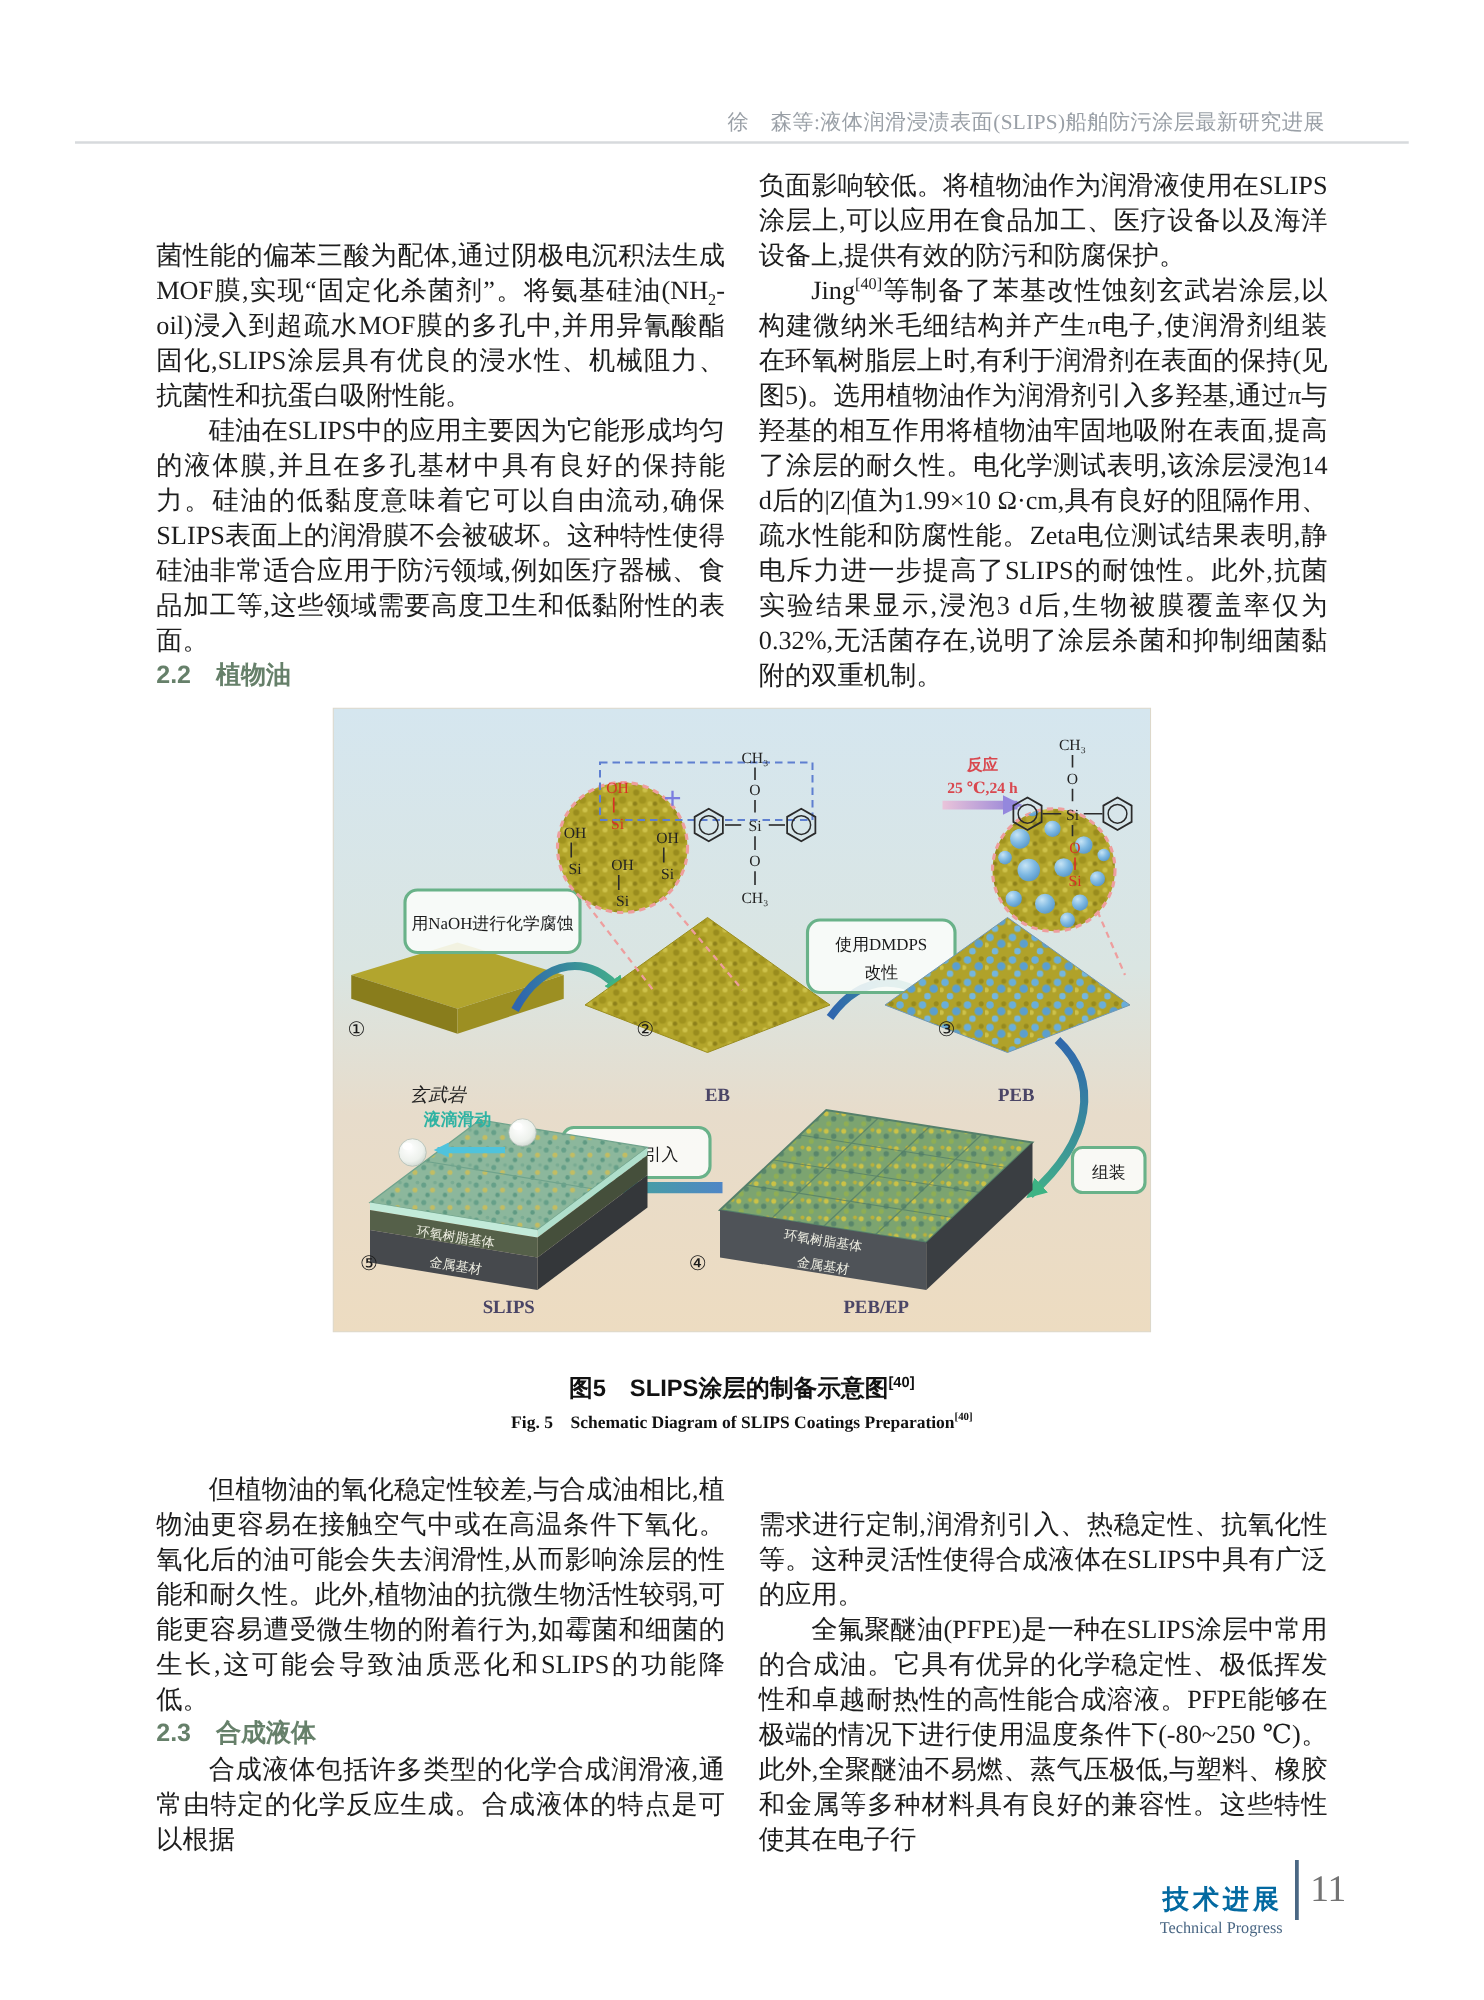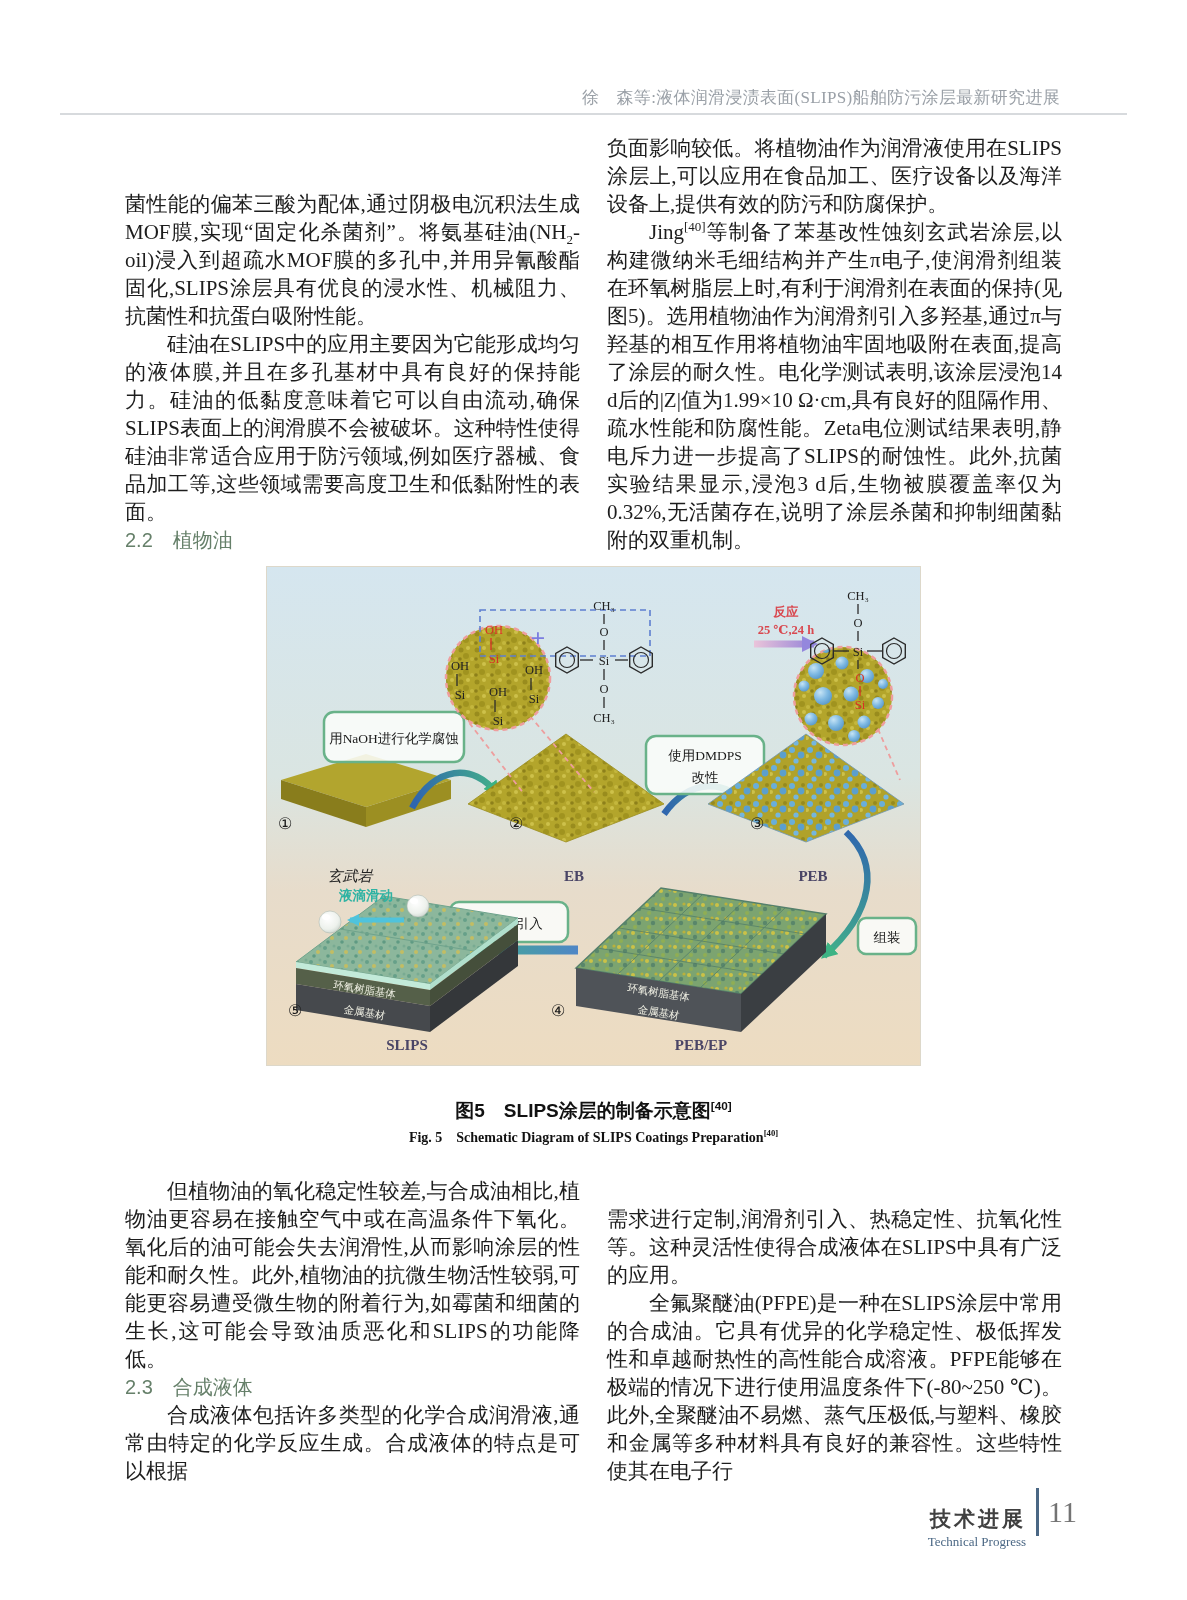--- a/index.html
+++ b/index.html
@@ -10,36 +10,36 @@
   
   .running-title { position:absolute; top:86px; right:127px; font-size:17px; color:#9aa0a7; letter-spacing:0.3px; }
   .header-rule { position:absolute; top:113px; left:60px; width:1067px; height:2px; background:#d7dadd; border:none; }
 
   
   .content { position:absolute; left:125px; top:134px; width:937px; }
   .cols { display:flex; gap:27px;align-items:flex-end; }
   .col { width:455px; font-size:21px; line-height:28px; text-align:justify; text-justify:inter-ideograph; }
   .col p { margin:0; }
   p.ind { text-indent:2em; }
-  h3.sec { font-family:"Liberation Sans","DejaVu Sans",sans-serif; font-size:20px; line-height:28px; color:#66806a; font-weight:normal; }
+  h3.sec { font-family:"Liberation Sans","DejaVu Sans",sans-serif; font-size:20px; line-height:28px; color:#66806a; font-weight:bold; }
   sup.ref { font-size:0.62em; vertical-align:super; line-height:0; }
   sub.chemsub { font-size:0.62em; vertical-align:sub; line-height:0; }
 
   
   .figure-wrap { margin-top:12px; text-align:center; }
   .figbox { width:655px; height:500px; margin:0 auto; }
   .fig-svg { display:block; width:655px; height:500px; }
   .cap-cn { margin-top:32px; font-family:"Liberation Sans","DejaVu Sans",sans-serif; font-weight:bold; font-size:19px; color:#111; }
   .cap-en { margin-top:5px; font-weight:bold; font-size:14px; color:#111; }
   .cols.bottom { margin-top:30px; }
 
   
   .footer { position:absolute; right:110px; bottom:50px; display:flex; align-items:center; }
   .footer-labels { text-align:right; margin-right:10px; }
-  .f-cn { font-family:"Liberation Sans","DejaVu Sans",sans-serif; font-weight:bold; font-size:21px; color:#404040; letter-spacing:3px;margin-top:32px; }
+  .f-cn { font-family:"Liberation Sans","DejaVu Sans",sans-serif; font-weight:bold; font-size:21px; color:#0369a1; letter-spacing:3px;margin-top:32px; }
   .f-en { font-size:13px; color:#4a6784; margin-top:1px;text-align:center; }
   .f-bar { width:3px; height:48px; background:#4a6784; margin-right:9px; }
   .f-num { font-size:30px; color:#737373; }
 
   
   .fig-svg text { font-family:"Liberation Serif","DejaVu Serif",serif; }
   .chem { font-size:12.5px; fill:#222; text-anchor:middle; }
   .chemred { fill:#d93025; }
   .bond { stroke:#2b2b2b; stroke-width:1.3; }
   .bondred { stroke:#d93025; stroke-width:1.3; }

